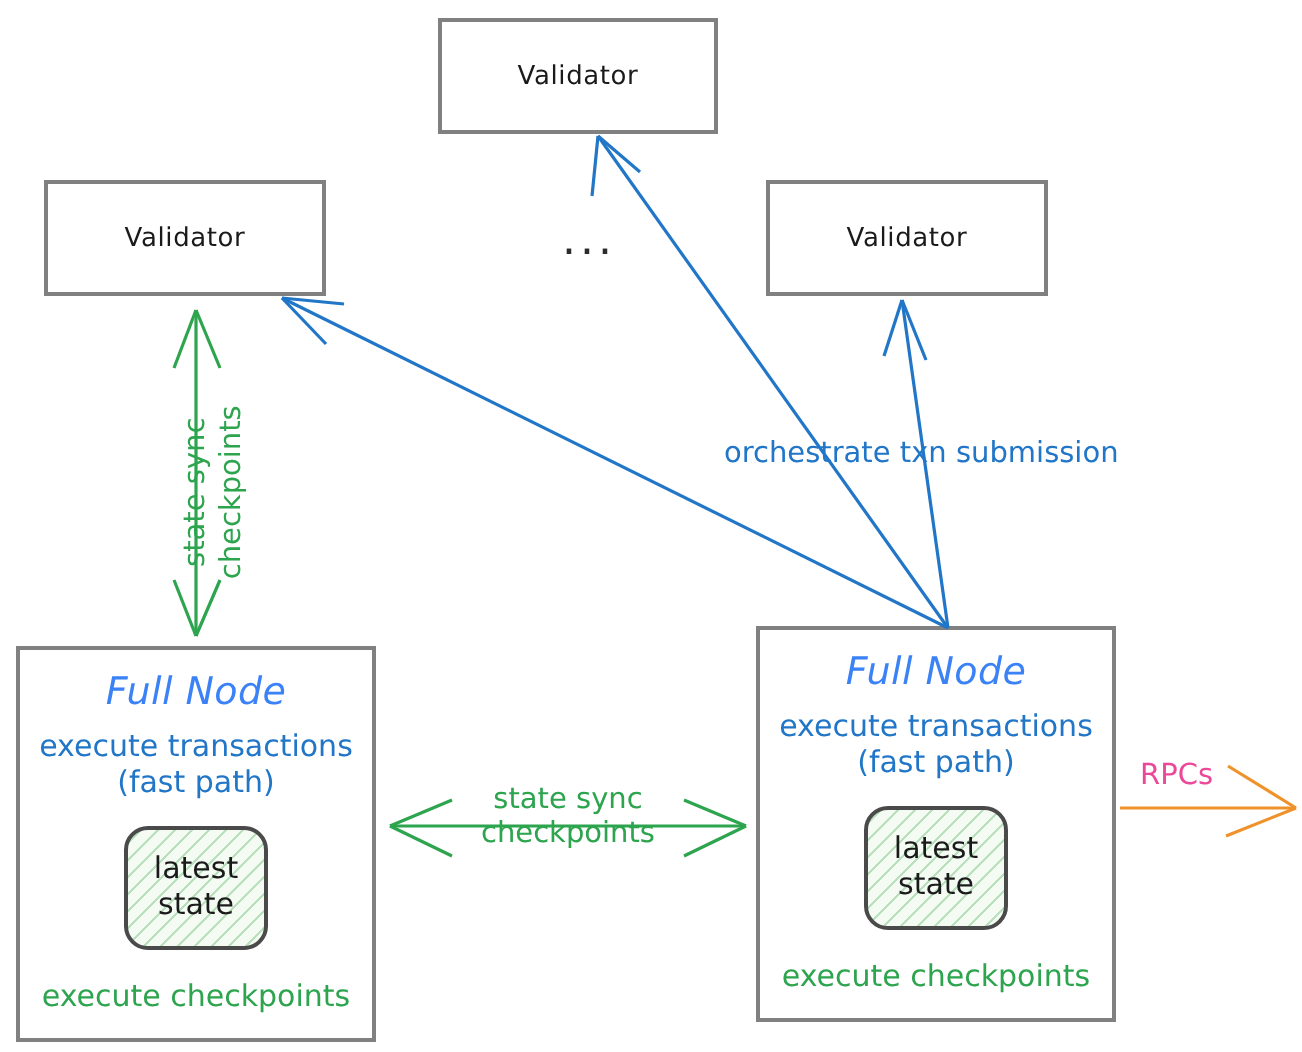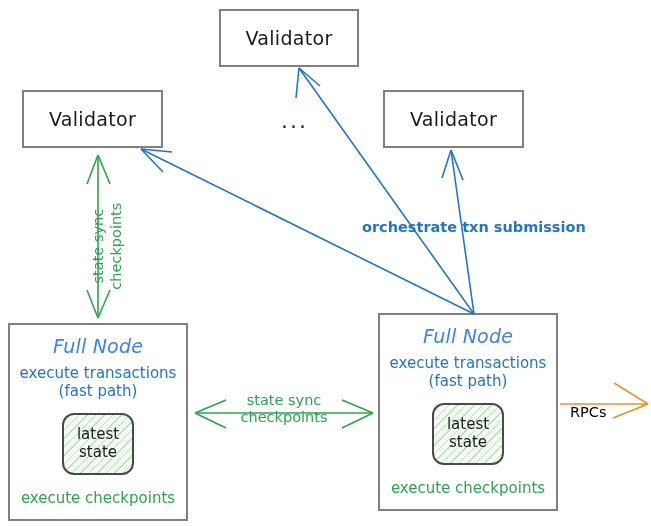--- a/index.html
+++ b/index.html
@@ -25,21 +25,21 @@
     border: 2px solid #808080;
     display: flex;
     flex-direction: column;
     align-items: center;
   }
   .validator-box {
     justify-content: center;
   }
   .validator-label {
     font-family: "DejaVu Sans", sans-serif;
-    font-size: 19px;
+    font-size: 13px;
     color: #1a1a1a;
     letter-spacing: 0.3px;
   }
   .fullnode-title {
     font-family: "DejaVu Sans", sans-serif;
     font-size: 19px;
     color: #3b82f6;
     font-style: italic;
     margin-top: 10px;
     letter-spacing: 0.2px;
@@ -96,21 +96,21 @@
     line-height: 1;
   }
   .edge-label {
     position: absolute;
     font-size: 14.5px;
     line-height: 1.2;
     white-space: nowrap;
   }
   .edge-label.blue { color: #2176c7; }
   .edge-label.green { color: #2da44e; text-align: center; }
-  .edge-label.orange { color: #000000; margin-top: 24px; }
+  .edge-label.orange { color: #ec4899; }
   .vert-label {
     position: absolute;
     color: #2da44e;
     font-size: 14.5px;
     line-height: 1.25;
     text-align: center;
     transform-origin: center center;
     transform: rotate(-90deg);
     white-space: nowrap;
   }
@@ -204,21 +204,21 @@
       <line x1="373" y1="413" x2="342" y2="428" stroke="#2da44e" stroke-width="1.6"></line>
     </g>
 
     <g>
       <line x1="560" y1="404" x2="648" y2="404" stroke="#f0922b" stroke-width="1.6"></line>
       <line x1="648" y1="404" x2="614" y2="383" stroke="#f0922b" stroke-width="1.6"></line>
       <line x1="648" y1="404" x2="613" y2="418" stroke="#f0922b" stroke-width="1.6"></line>
     </g>
   </svg>
 
-  <div class="edge-label blue" style="left:362px; top:219px;font-weight:bold;">orchestrate txn submission</div>
+  <div class="edge-label blue" style="left:362px; top:219px;">orchestrate txn submission</div>
 
   <div class="vert-label" style="left:55px; top:228px; width:104px;">
     <div>state sync</div>
     <div>checkpoints</div>
   </div>
 
   <div class="edge-label green" style="left:231px; top:392px; width:106px;">
     <div>state sync</div>
     <div>checkpoints</div>
   </div>

